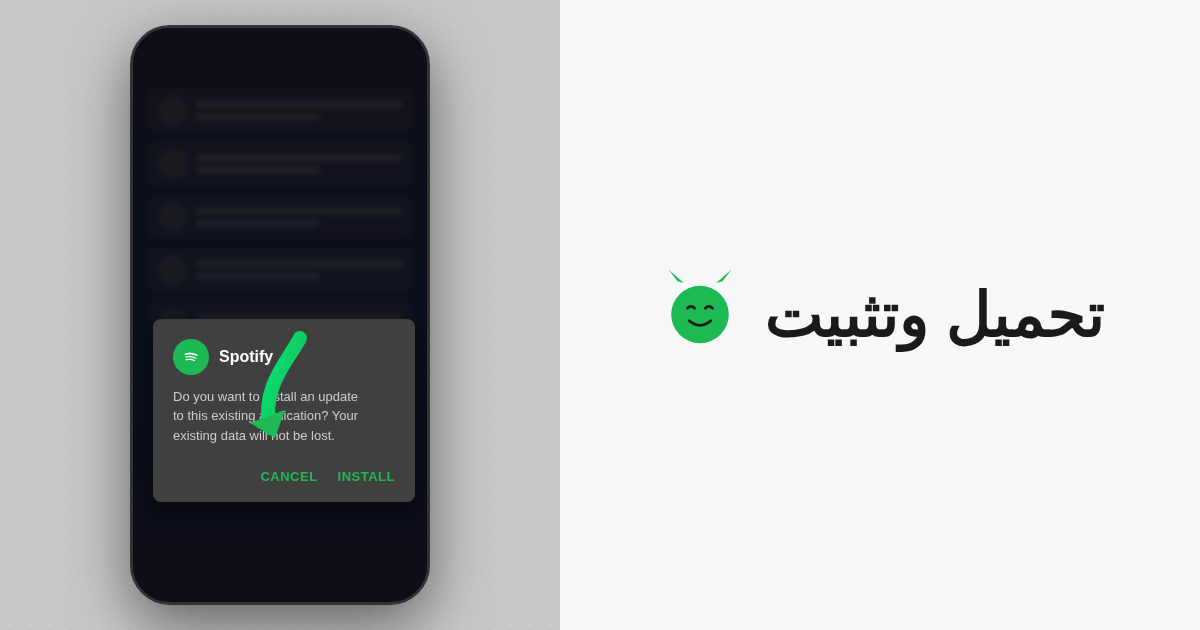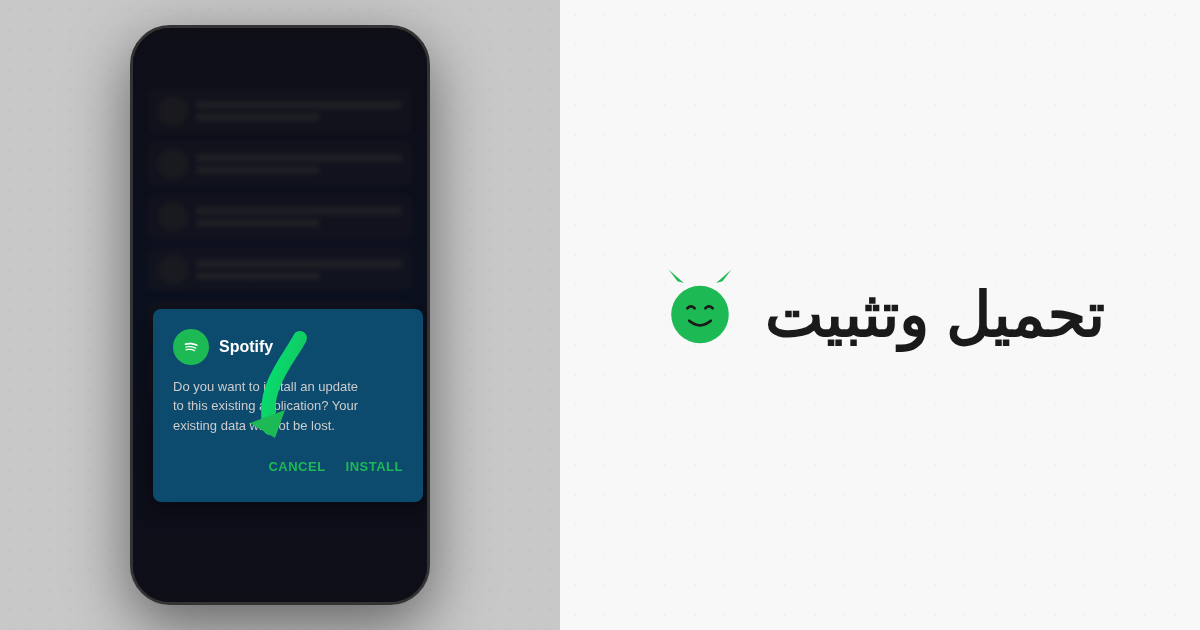--- a/index.html
+++ b/index.html
@@ -114,24 +114,24 @@
       position: absolute;
       inset: 0;
       background: rgba(0,0,0,0.5);
     }
 
     
     .install-dialog {
       position: absolute;
       bottom: 100px;
       left: 20px;
-      right: 4px;
-      background: #0c4a6e;
+      right: 12px;
+      background: #404040;
       border-radius: 8px;
-      padding: 20px 20px 20px;
+      padding: 20px 20px 10px;
       box-shadow: 0 4px 20px rgba(0,0,0,0.5);
     }
 
     .dialog-header {
       display: flex;
       align-items: center;
       gap: 10px;
       margin-bottom: 12px;
     }
 

